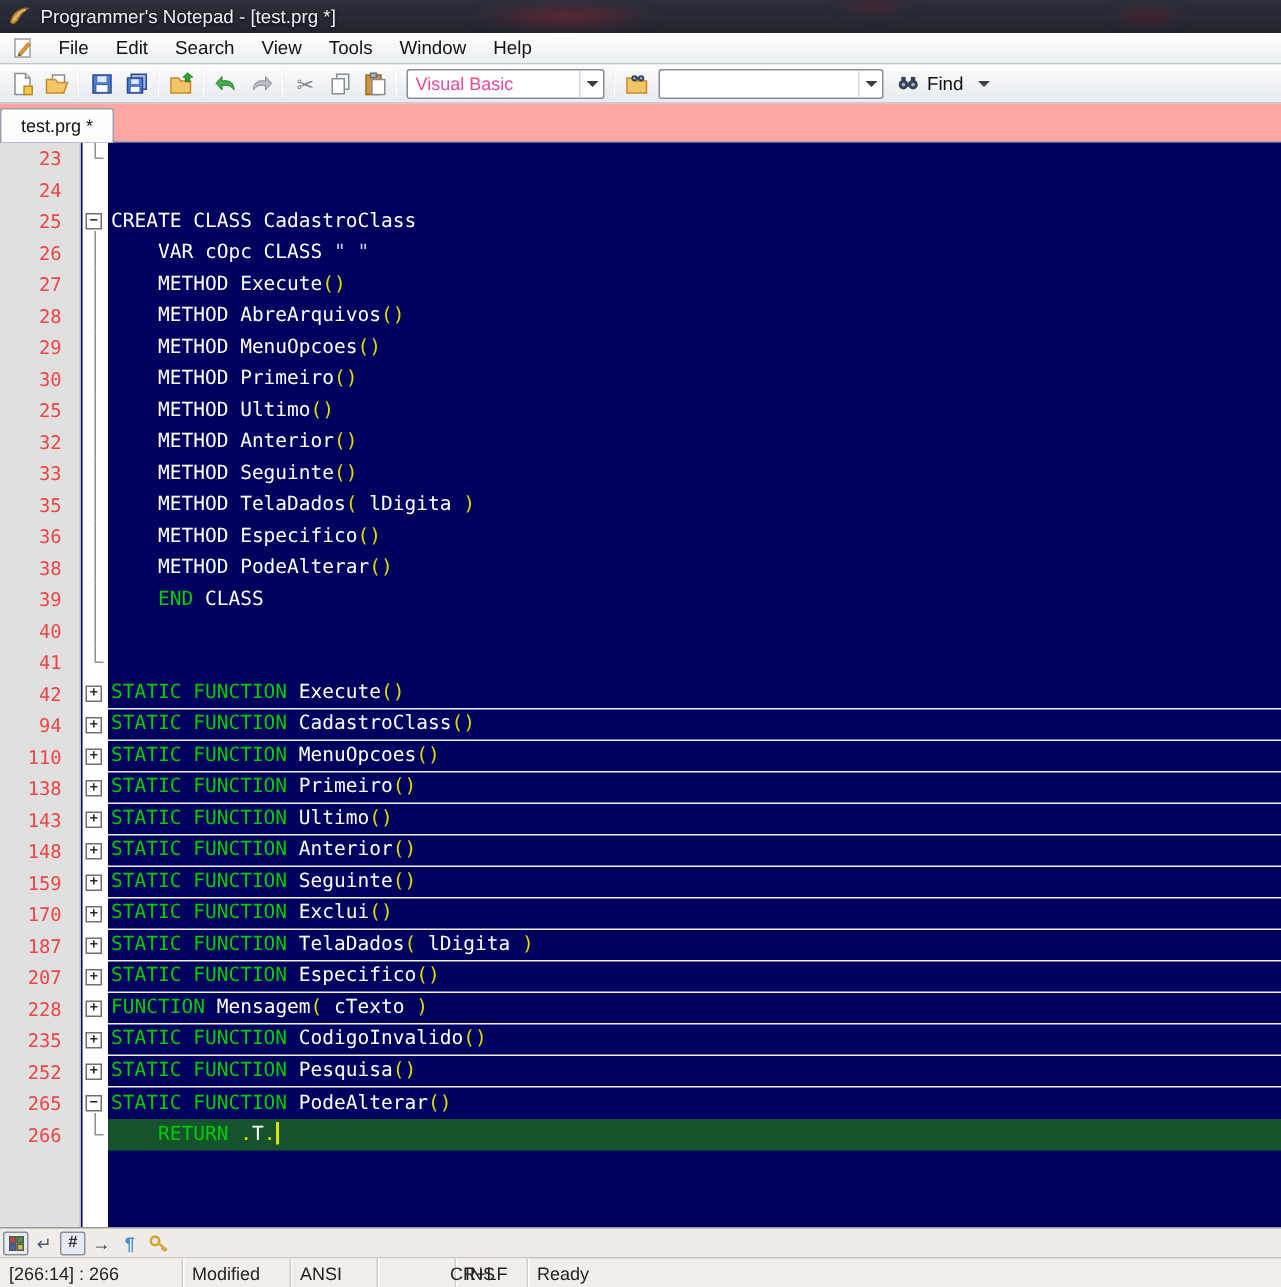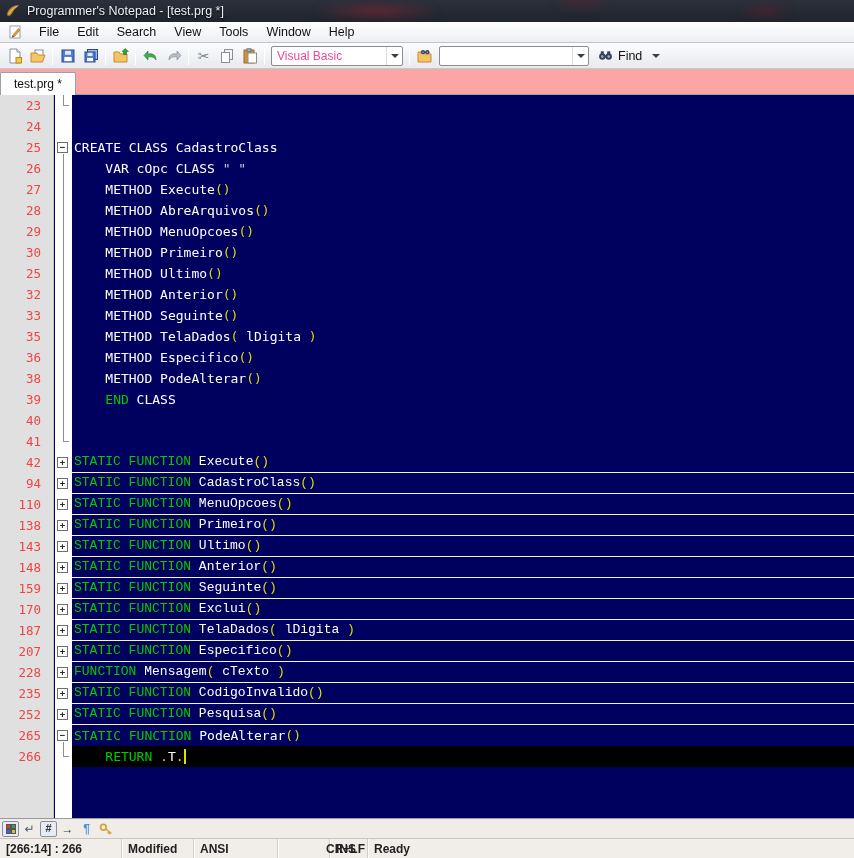--- a/index.html
+++ b/index.html
@@ -57,42 +57,42 @@
                font:12.5px/21px "DejaVu Sans Mono",monospace;color:#ef4444;}
   .fold-cell{flex:none;width:17px;position:relative;}
   .f-vline{position:absolute;left:8px;top:0;bottom:0;width:1px;background:#8e8e8e;}
   .f-vline.th{bottom:auto;height:10px;}
   .f-vline.bh{top:17px;}
   .f-tick{position:absolute;left:8px;top:10px;width:6px;height:1px;background:#8e8e8e;}
   .f-box{position:absolute;left:2px;top:5px;width:11px;height:11px;background:#fff;
          border:1px solid #6f6f6f;color:#2a2a2a;font:bold 9px/9px "DejaVu Sans Mono",monospace;text-align:center;}
   .code-cell{flex:1;font:13px/21px "DejaVu Sans Mono",monospace;white-space:pre;
              color:#fff;padding-left:2px;height:21px;}
-  .row.underline .code-cell{border-bottom:1px solid #f2f2f8;line-height:20px;font-family:Liberation Mono, monospace;}
-  .row.caretline .code-cell{background:#000000;}
+  .row.underline .code-cell{border-bottom:1px solid #f2f2f8;line-height:20px;}
+  .row.caretline .code-cell{background:#14532d;}
   .seg-d{color:#FFFFFF;} .seg-k{color:#00CC00;} .seg-o{color:#DCDC00;} .seg-s{color:#C4D0EC;}
   .caret{display:inline-block;width:2px;height:15px;background:#E0E000;vertical-align:-3px;margin-left:0px;}
 
   
   .minibar{height:20px;flex:none;background:#f0ede8;border-top:1px solid #9a9a9a;
            display:flex;align-items:center;padding-left:2px;gap:2px;}
   .mbtn{width:17px;height:16px;display:flex;align-items:center;justify-content:center;border:1px solid transparent;border-radius:2px;}
   .mbtn.pressed{border:1px solid #8a8f99;background:#e7ecf4;}
   .grid-ico{width:10px;height:10px;display:grid;grid-template-columns:5px 5px;grid-template-rows:5px 5px;}
   .grid-ico i{display:block;border:0.5px solid #555;}
   .wrap-ico{font-size:12px;color:#4a5a7a;line-height:1;}
   .hash-ico{font-size:11px;font-weight:bold;color:#333;line-height:1;}
   .arrow-ico{font-size:12px;color:#333;line-height:1;}
   .pilcrow-ico{font-size:12px;color:#4a90d8;font-weight:bold;line-height:1;}
 
   
   .statusbar{height:20px;flex:none;background:#f1eee9;border-top:1px solid #c9c5be;
-             display:flex;align-items:center;font-size:12px;color:#222;font-weight:bold;}
+             display:flex;align-items:center;font-size:12px;color:#222;}
   .sb-panel{height:100%;display:flex;align-items:center;padding-left:6px;border-right:1px solid #d2cec7;box-shadow:1px 0 0 #fff;}
-  .sb-pos{width:122px;} .sb-mod{width:72px;} .sb-enc{width:84px;} .sb-eol{width:52px;padding-left:48px;} .sb-ins{width:38px;}
+  .sb-pos{width:122px;} .sb-mod{width:72px;} .sb-enc{width:58px;} .sb-eol{width:52px;padding-left:48px;} .sb-ins{width:48px;}
   .sb-msg{border-right:none;box-shadow:none;flex:1;}
 </style>
 </head>
 <body>
 
 <div class="window">
 
   <div class="titlebar">
     <div class="glare g1"></div>
     <div class="glare g2"></div>

